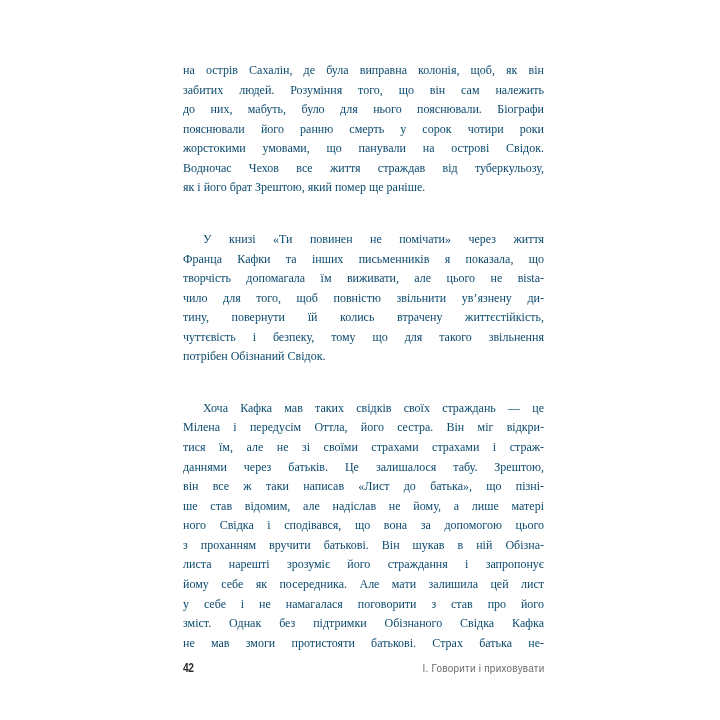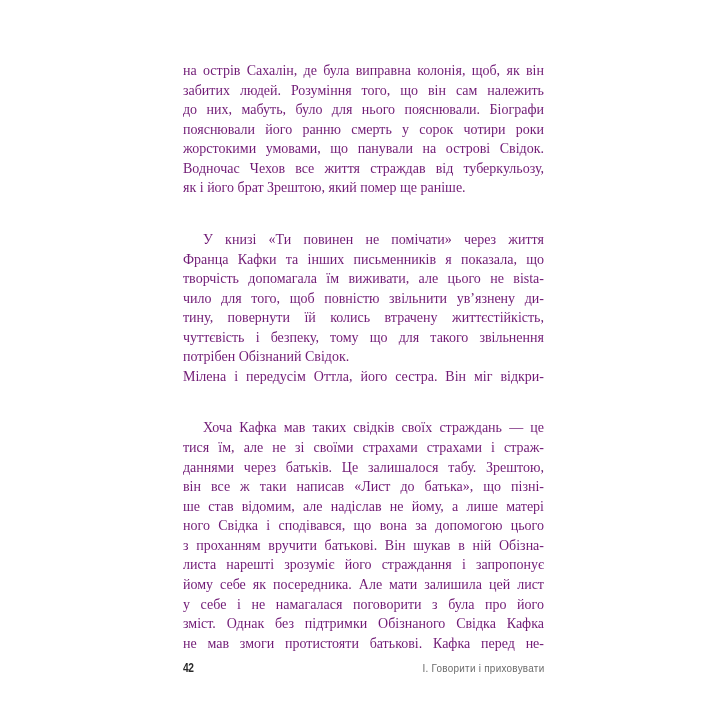--- a/index.html
+++ b/index.html
@@ -18,23 +18,23 @@
     left: 0; top: 0;
     width: 720px; height: 720px;
     background: #ffffff;
   }
   .text-block {
     position: absolute;
     left: 183px;
     top: 61px;
     width: 361px;
     font-family: "Liberation Serif", "DejaVu Serif", serif;
-    font-size: 14px;
+    font-size: 12px;
     line-height: 19.57px;
-    color: #701a75;
+    color: #0c4a6e;
   }
   .line {
     display: block;
     height: 19.57px;
     white-space: nowrap;
     text-align: justify;
     text-align-last: justify;
     overflow: visible;
   }
   .line.last {
@@ -86,30 +86,30 @@
       <div>
         <span class="line indent">У книзі «Ти повинен не помічати» через життя</span>
         <span class="line">Франца Кафки та інших письменників я показала, що</span>
         <span class="line">творчість допомагала їм виживати, але цього не вista-</span>
         <span class="line">чило для того, щоб повністю звільнити ув’язнену ди-</span>
         <span class="line">тину, повернути їй колись втрачену життєстійкість,</span>
         <span class="line">чуттєвість і безпеку, тому що для такого звільнення</span>
         <span class="line last">потрібен Обізнаний Свідок.</span>
       </div>
       <div>
+        <span class="line indent">Хоча Кафка мав таких свідків своїх страждань — це</span>
         <span class="line">Мілена і передусім Оттла, його сестра. Він міг відкри-</span>
-        <span class="line indent">Хоча Кафка мав таких свідків своїх страждань — це</span>
         <span class="line">тися їм, але не зі своїми страхами страхами і страж-</span>
         <span class="line">даннями через батьків. Це залишалося табу. Зрештою,</span>
         <span class="line">він все ж таки написав «Лист до батька», що пізні-</span>
         <span class="line">ше став відомим, але надіслав не йому, а лише матері</span>
         <span class="line">ного Свідка і сподівався, що вона за допомогою цього</span>
         <span class="line">з проханням вручити батькові. Він шукав в ній Обізна-</span>
         <span class="line">листа нарешті зрозуміє його страждання і запропонує</span>
         <span class="line">йому себе як посередника. Але мати залишила цей лист</span>
-        <span class="line">у себе і не намагалася поговорити з була про його</span>
+        <span class="line">у себе і не намагалася поговорити з став про його</span>
         <span class="line">зміст. Однак без підтримки Обізнаного Свідка Кафка</span>
-        <span class="line">не мав змоги протистояти батькові. Кафка перед не-</span>
+        <span class="line">не мав змоги протистояти батькові. Страх батька не-</span>
       </div>
     </div>
   <div class="footer-page">42</div>
   <div class="footer-title">I. Говорити і приховувати</div>
 </div>
 
 </body></html>

